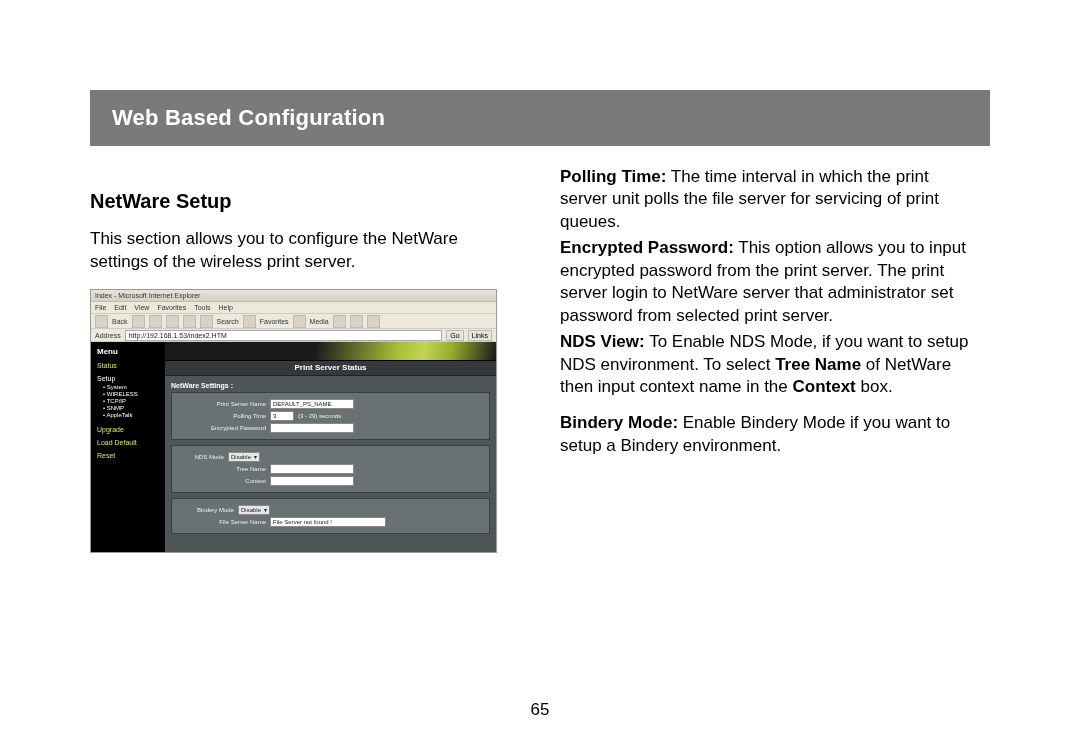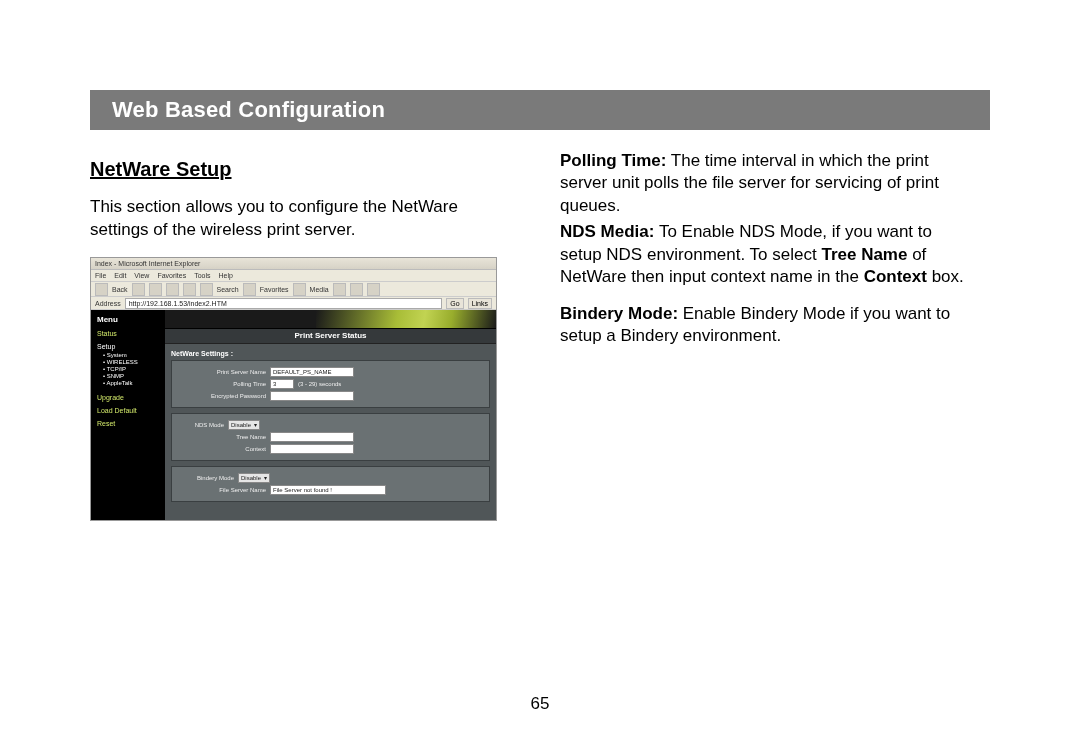--- a/index.html
+++ b/index.html
@@ -14,21 +14,21 @@
   }
   .page {
     position: relative;
     width: 1080px;
     height: 750px;
     box-sizing: border-box;
     padding: 90px 90px 40px 90px;
   }
   .header-band {
     background: #7a7a7a;
-    height: 40px;
+    height: 56px;
     display: flex;
     align-items: center;
     padding-left: 22px;
     margin-bottom: 20px;
   }
   .header-band h1 {
     color: #fff;
     font-size: 22px;
     font-weight: bold;
     margin: 0;
@@ -39,22 +39,21 @@
     gap: 40px;
   }
   .col {
     flex: 1;
     font-size: 17px;
     line-height: 1.32;
   }
   .section-title {
     font-size: 20px;
     font-weight: bold;
-    margin: 6px 0 14px 0;
-    text-decoration: underline;
+    margin: 22px 0 14px 0;
   }
   .para {
     margin: 0 16px 14px 0;
   }
   .label-strong {
     font-weight: bold;
   }
 
   
   .screenshot {
@@ -261,21 +260,21 @@
     content: "▾";
     font-size: 6px;
   }
   .form-row .ftext {
     color: #eee;
     font-size: 6px;
   }
 
   .pagenum {
     position: absolute;
-    bottom: 36px;
+    bottom: 30px;
     left: 0;
     width: 100%;
     text-align: center;
     font-size: 17px;
     color: #000;
   }
 </style>
 </head>
 <body>
 
@@ -396,21 +395,24 @@
         </div>
       </div>
 
     </div>
 
     <div class="col">
       <p class="para">
         <span class="label-strong">Polling Time:</span><span> The time interval in which the print server unit polls the file server for servicing of print queues.</span>
       </p>
       <p class="para" style="margin-top:-10px;">
-        <span class="label-strong">NDS Media:</span><span> To Enable NDS Mode, if you want to setup NDS environment. To select </span><span class="label-strong">Tree Name</span><span> of NetWare then input context name in the </span><span class="label-strong">Context</span><span> box.</span>
+        <span class="label-strong">Encrypted Password:</span><span> This option allows you to input encrypted password from the print server. The print server login to NetWare server that administrator set password from selected print server.</span>
+      </p>
+      <p class="para" style="margin-top:-10px;">
+        <span class="label-strong">NDS View:</span><span> To Enable NDS Mode, if you want to setup NDS environment. To select </span><span class="label-strong">Tree Name</span><span> of NetWare then input context name in the </span><span class="label-strong">Context</span><span> box.</span>
       </p>
       <p class="para">
         <span class="label-strong">Bindery Mode:</span><span> Enable Bindery Mode if you want to setup a Bindery environment.</span>
       </p>
     </div>
 
   </div>
 
   <div class="pagenum">65</div>
 </div>

